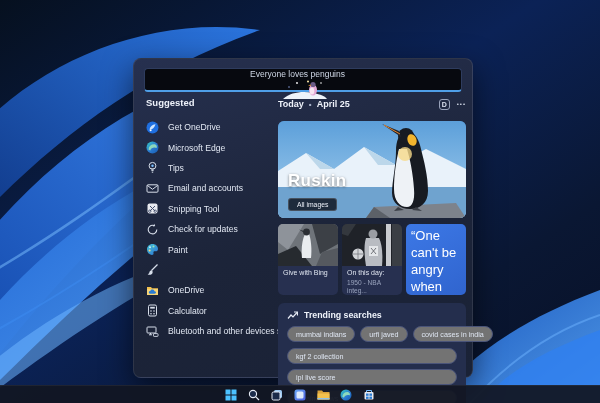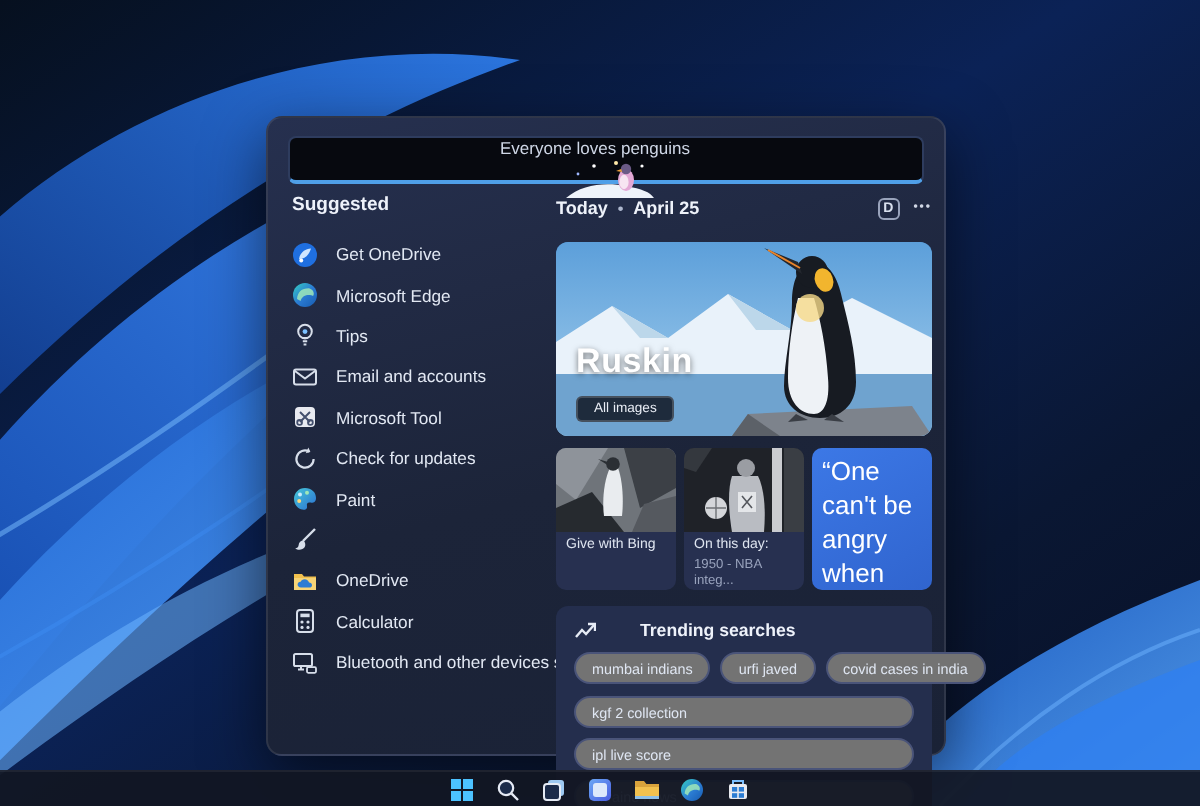--- a/index.html
+++ b/index.html
@@ -42,21 +42,21 @@
   .info-card{width:60px;height:71px;background:#273050;border-radius:5px;overflow:hidden;
     display:flex;flex-direction:column;box-sizing:border-box;}
   .info-card .img{width:60px;height:42px;flex:0 0 42px;}
   .card-cap{padding:3px 5px 0 5px;}
   .cap-t{font-size:7px;color:#dfe5f0;line-height:1.25;}
   .cap-s{font-size:6.6px;color:#98a2bc;line-height:1.25;margin-top:1px;}
   .quote-top{flex:0 0 42px;background:linear-gradient(150deg,#3c78e6,#2a5ac2);
     color:#fff;font-size:13px;line-height:1.3;padding:4px 5px;box-sizing:border-box;}
 
   .trending{margin-top:8px;background:#242e4d;border-radius:6px;padding:7px 9px;box-sizing:border-box;width:188px;}
-  .tr-title{display:flex;align-items:center;gap:22px;font-size:8.8px;font-weight:bold;color:#eef2fa;margin-bottom:6px;}
+  .tr-title{display:flex;align-items:center;gap:6px;font-size:8.8px;font-weight:bold;color:#eef2fa;margin-bottom:6px;}
   .chips{display:flex;gap:5px;margin-bottom:6px;}
   .chips:last-child{margin-bottom:0;flex-direction:column;}
   .chip{background:#737373;border:1px solid #4a5479;border-radius:9px;color:#dfe6f2;
     font-size:7.2px;padding:2.5px 8px;white-space:nowrap;}
 
   
   .taskbar{position:absolute;left:0;bottom:0;width:600px;height:18px;
     background:rgba(18,22,35,.94);border-top:1px solid rgba(255,255,255,.06);
     display:flex;align-items:center;justify-content:center;gap:10px;box-sizing:border-box;}
   .tb-ic{width:13px;height:13px;display:flex;align-items:center;justify-content:center;}
@@ -174,21 +174,21 @@
 
       <div class="sg-item">
         <span class="ic">
           <svg width="13" height="13" viewBox="0 0 13 13">
               <rect x="1.5" y="1.5" width="10" height="10" rx="2" fill="#e8eaf0"></rect>
           <path d="M4,4 L9,9 M9,4 L4,9" stroke="#44506e" stroke-width="1"></path>
           <circle cx="3.8" cy="9.2" r="1.2" fill="none" stroke="#44506e" stroke-width="0.9"></circle>
           <circle cx="9.2" cy="9.2" r="1.2" fill="none" stroke="#44506e" stroke-width="0.9"></circle>
             </svg>
           </span>
-        <span class="lbl">Microsoft Tool</span>
+        <span class="lbl">Snipping Tool</span>
       </div>
 
       <div class="sg-item">
         <span class="ic">
           <svg width="13" height="13" viewBox="0 0 13 13">
               <path d="M10.8,6.5 A4.3,4.3 0 1 1 8.6,2.8" fill="none" stroke="#d7deea" stroke-width="1.1"></path>
           <path d="M8.2,0.8 L9.2,3 L6.9,3.6 Z" fill="#d7deea"></path>
             </svg>
           </span>
         <span class="lbl">Check for updates</span>

